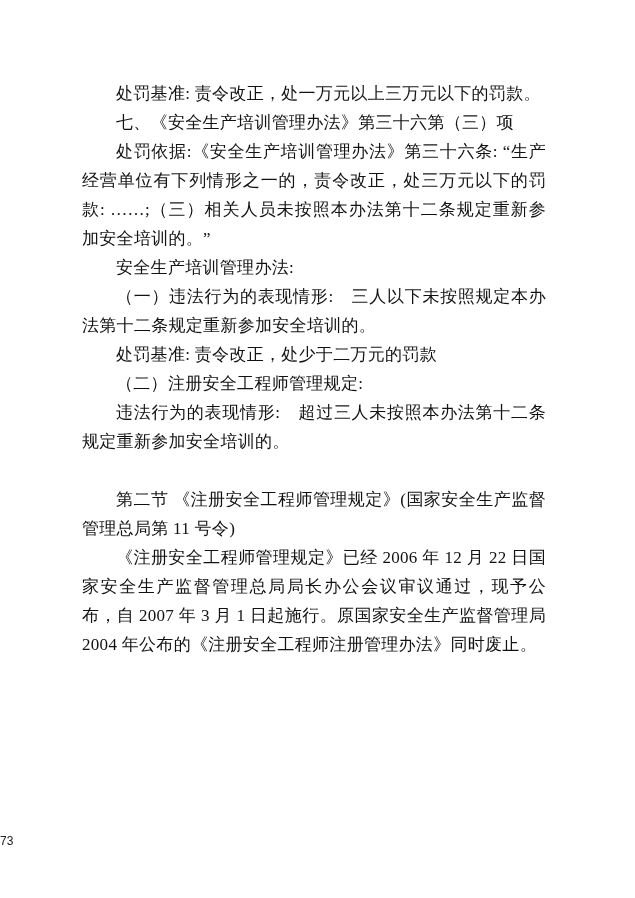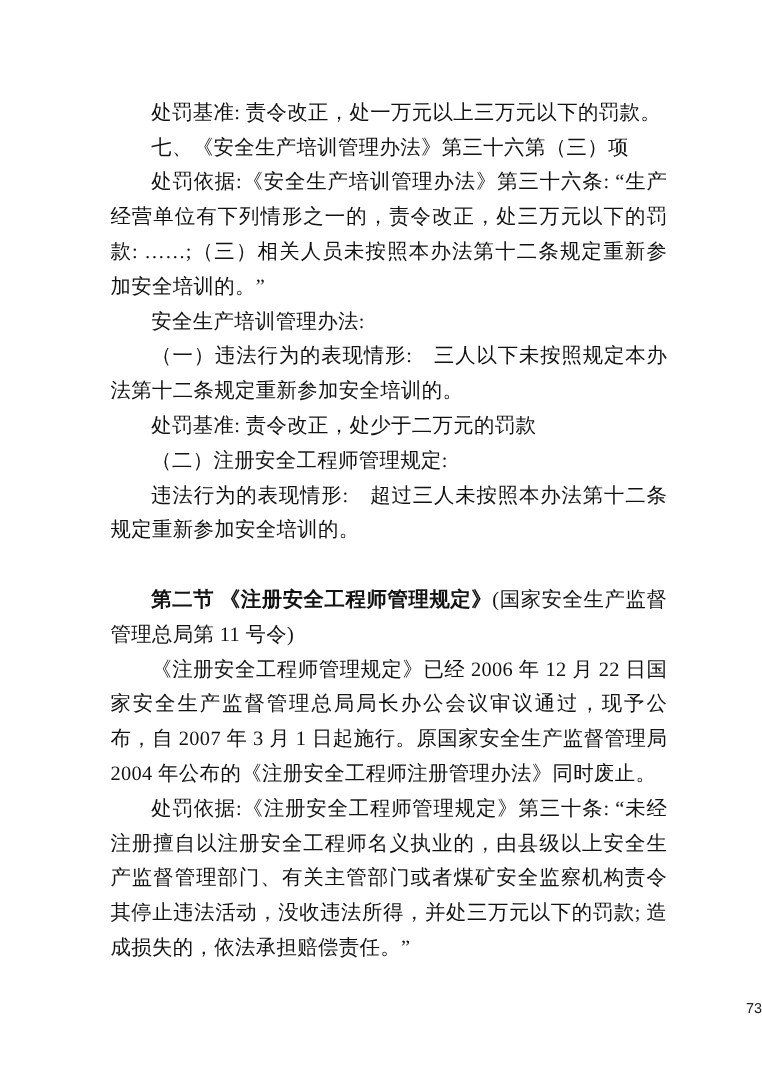--- a/index.html
+++ b/index.html
@@ -16,21 +16,21 @@
     color: #121212;
   }
   .page {
     position: absolute;
     inset: 0;
     background: #ffffff;
   }
   .content {
     position: absolute;
     top: 79px;
-    left: 92px;
+    left: 82px;
     width: 464px;
   }
   .para {
     margin: 0;
     font-size: 17px;
     line-height: 29px;
     text-align: justify;
     text-justify: inter-ideograph;
     letter-spacing: 0.3px;
     word-break: break-all;
@@ -38,28 +38,28 @@
   .para.indent {
     text-indent: 2em;
   }
   .para.bold {
     font-weight: 400;
   }
   .para.section-gap {
     margin-top: 29px;
   }
   .bold-run {
-    font-weight: 700;
+    font-weight: 400;
   }
   .footer {
     position: absolute;
     left: 0;
     width: 635px;
     top: 831px;
-    text-align: right;
+    text-align: left;
   }
   .page-number {
     font-family: "Liberation Sans", "DejaVu Sans", sans-serif;
     font-size: 12px;
     color: #222222;
   }
 </style>
 </head>
 <body>
 
@@ -83,20 +83,19 @@
     <p class="para indent">违法行为的表现情形:　超过三人未按照本办法第十二条规定重新参加安全培训的。</p>
 
 
     <p class="para indent section-gap">
       <span class="bold-run">第二节 《注册安全工程师管理规定》</span><span>(国家安全生产监督管理总局第 11 号令)</span>
     </p>
 
     <p class="para indent">《注册安全工程师管理规定》已经 2006 年 12 月 22 日国家安全生产监督管理总局局长办公会议审议通过，现予公布，自 2007 年 3 月 1 日起施行。原国家安全生产监督管理局 2004 年公布的《注册安全工程师注册管理办法》同时废止。</p>
 
 
-    <p class="para indent">处罚依据:《注册安全工程师管理规定》第三十条: “未经注册擅自以注册安全工程师名义执业的，由县级以上安全生产监督管理部门、有关主管部门或者煤矿安全监察机构责令其停止违法活动，没收违法所得，并处三万元以下的罚款; 造成损失的，依法承担赔偿责任。”</p>
 
   </div>
 
   <div class="footer">
     <span class="page-number">73</span>
   </div>
 </div>
 
 </body></html>

